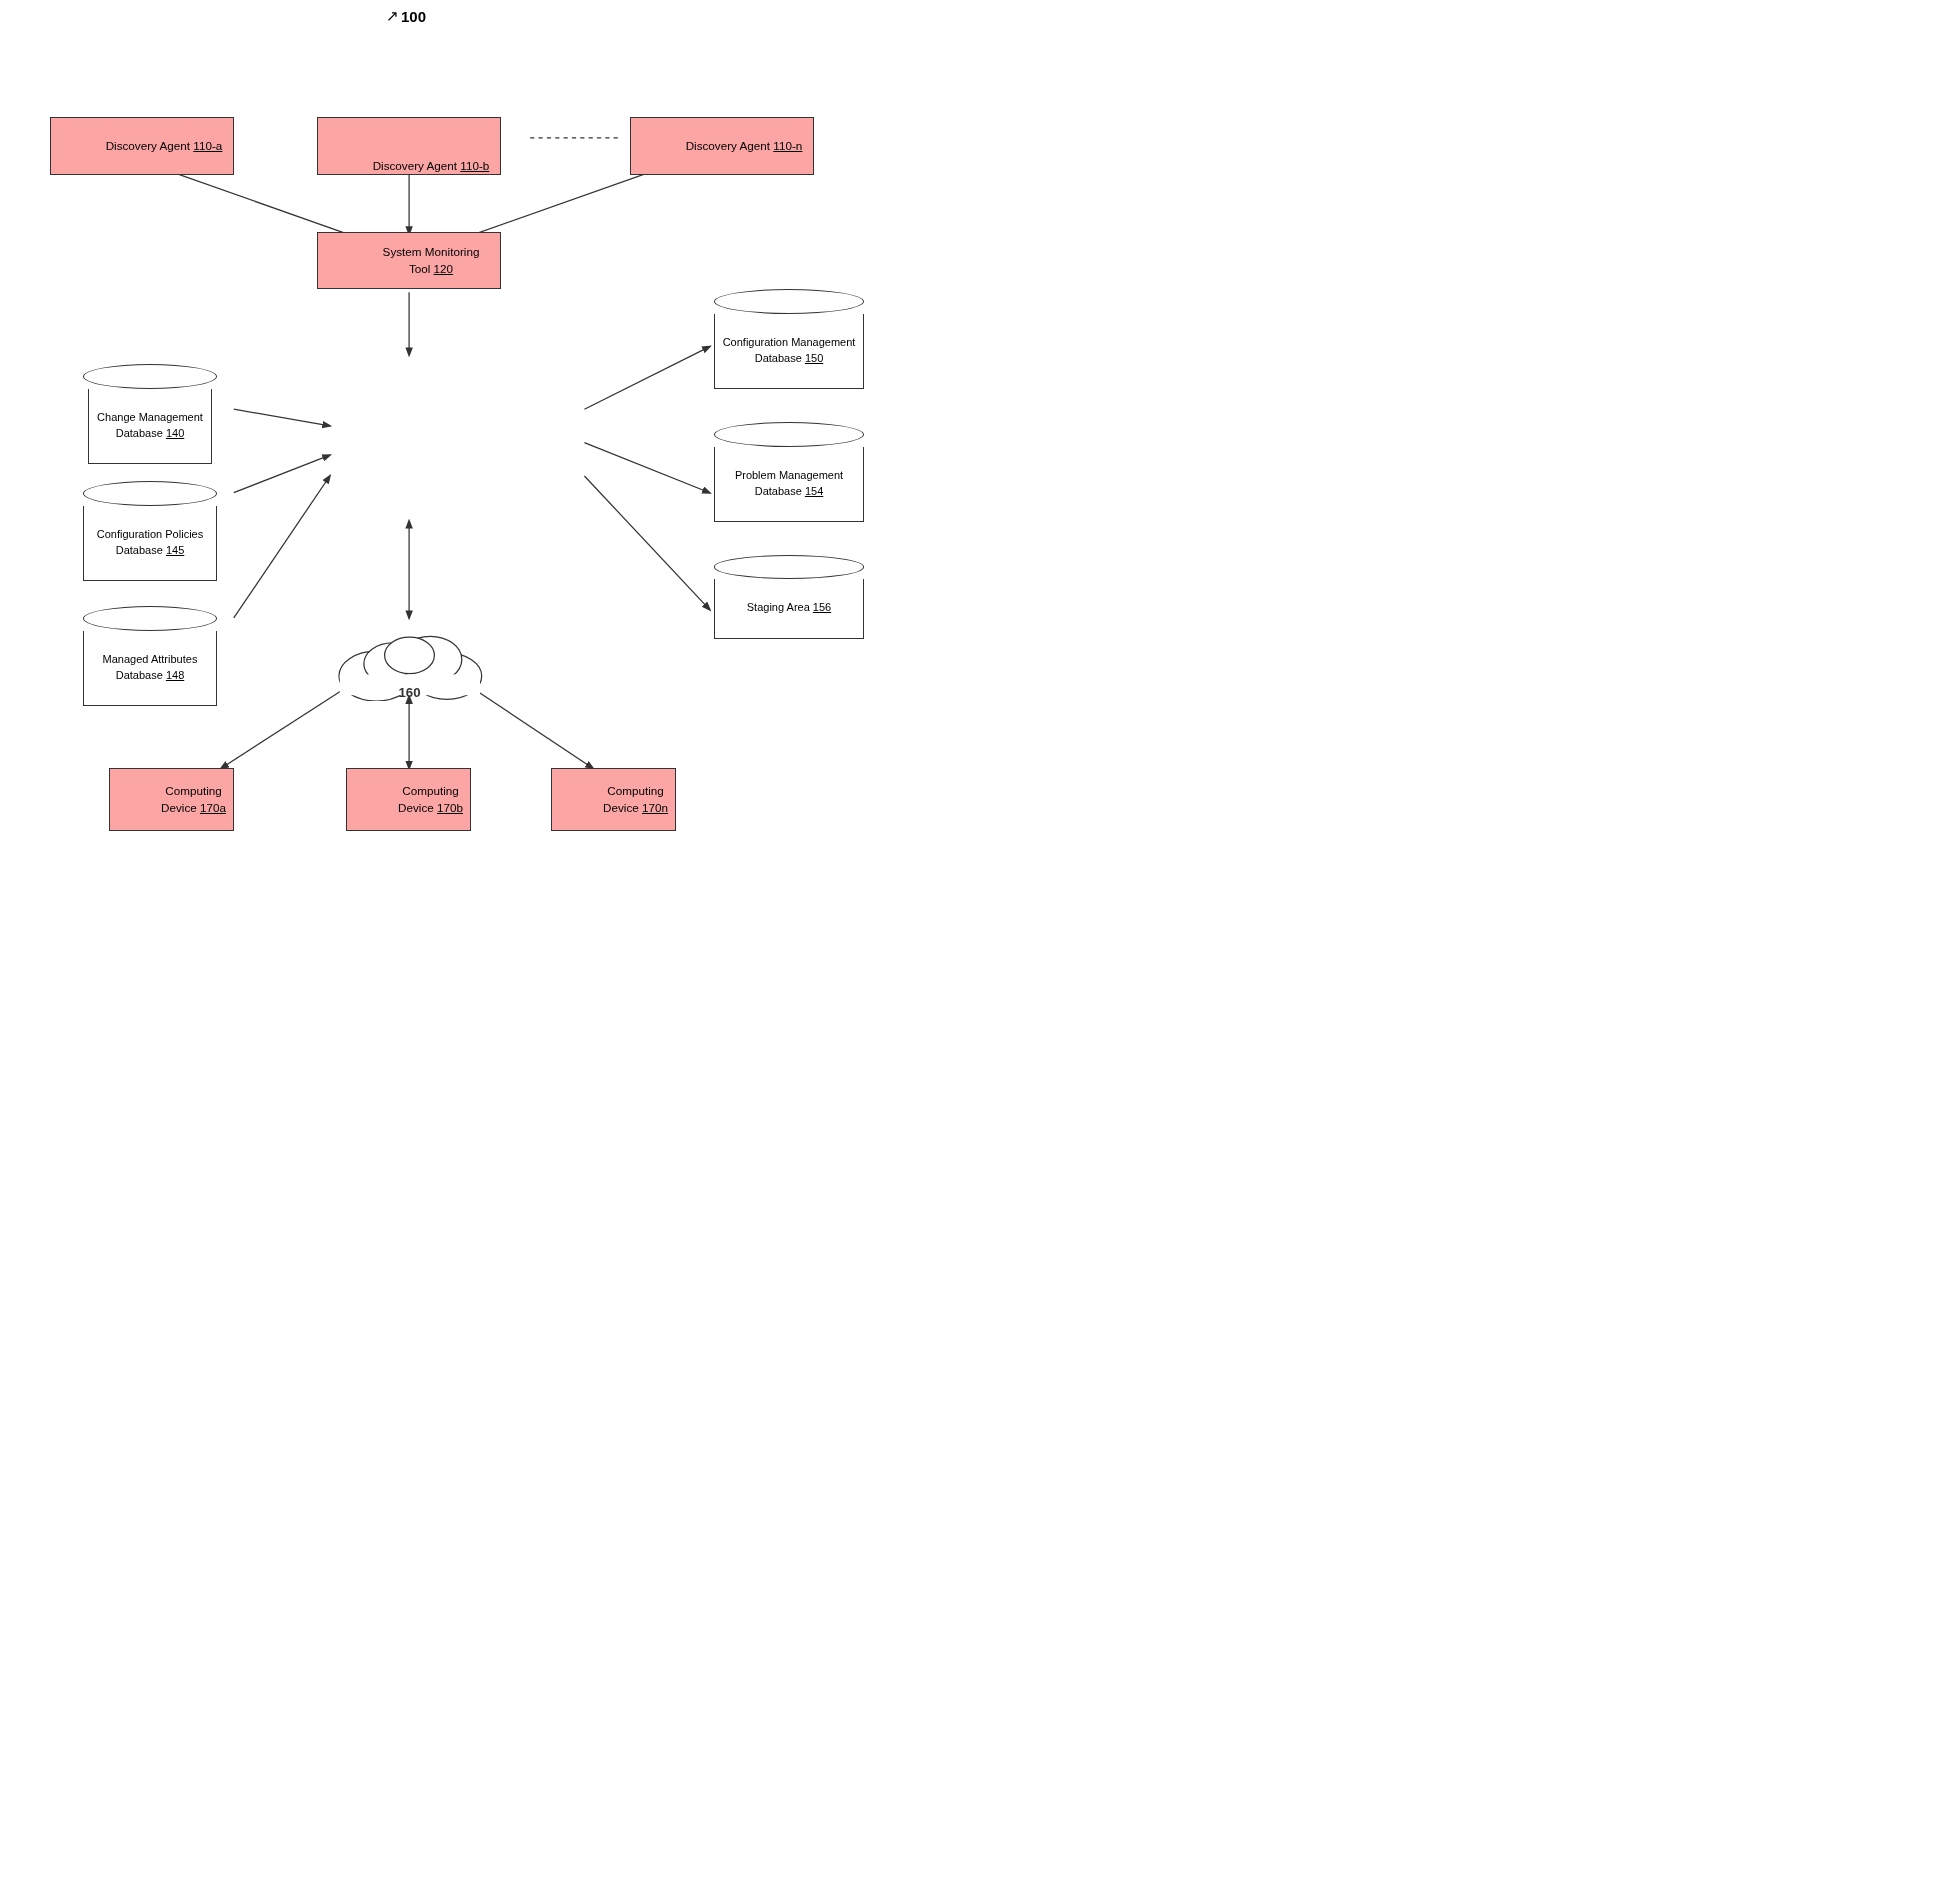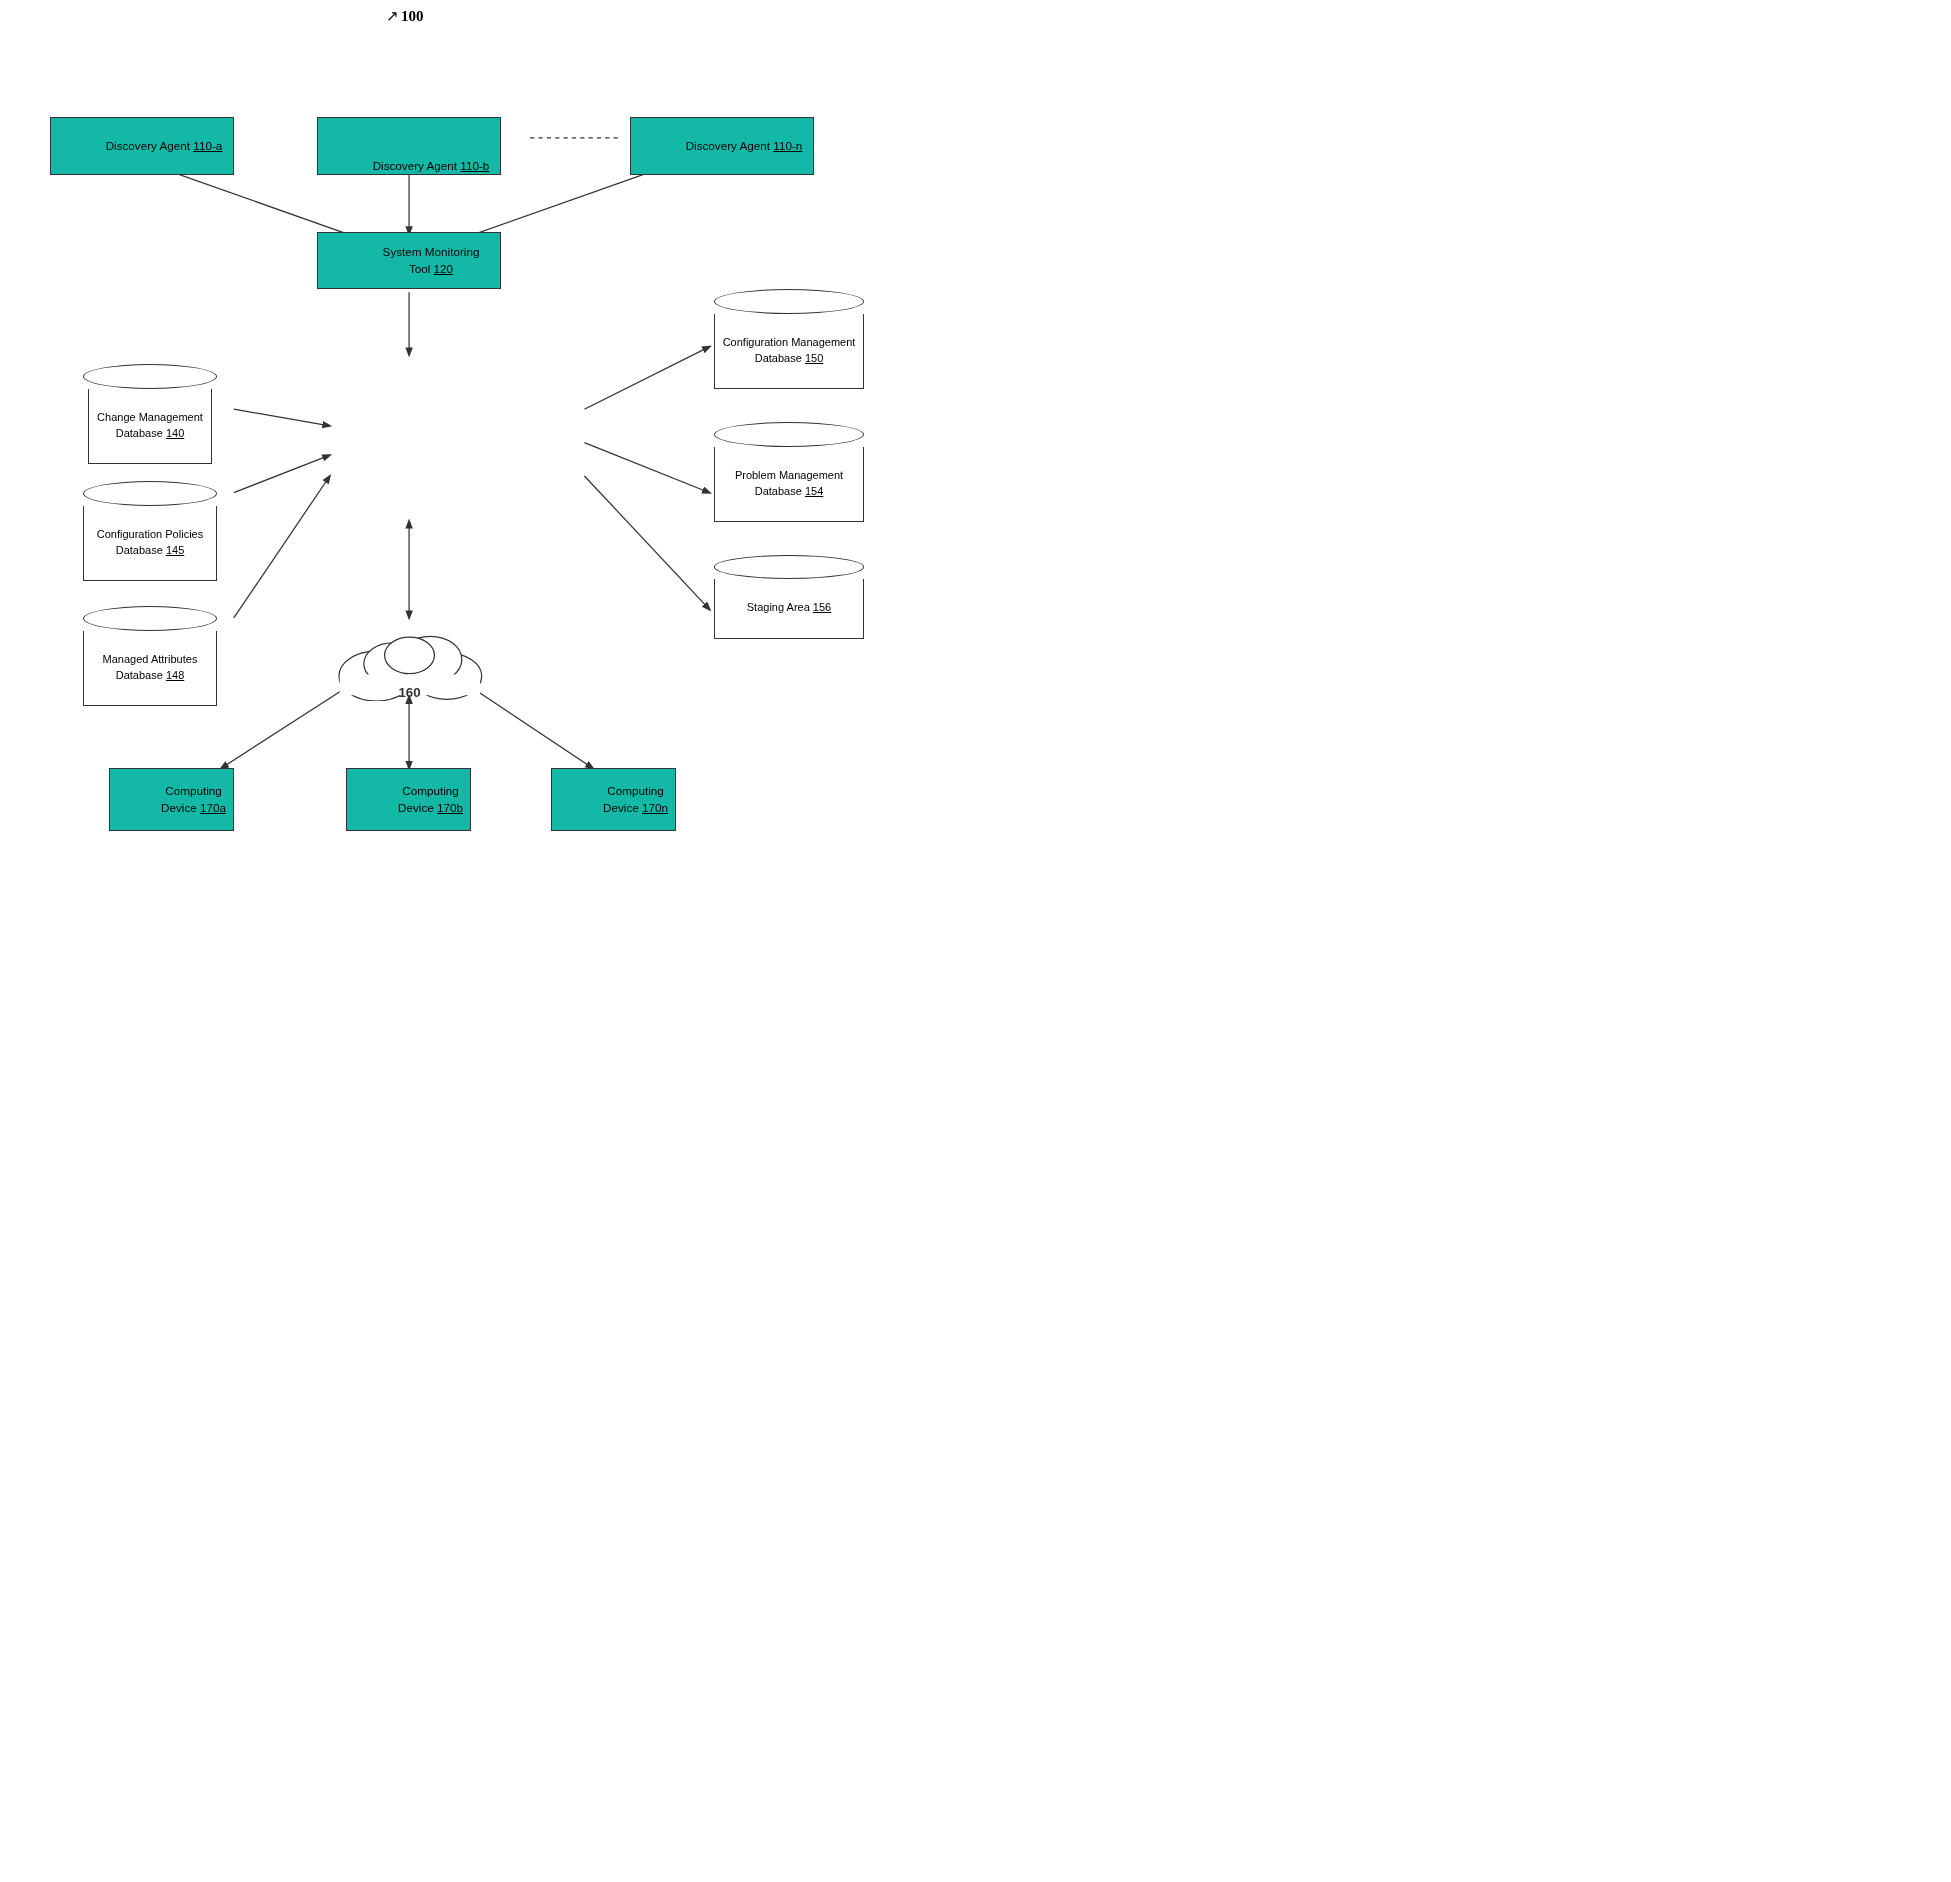--- a/index.html
+++ b/index.html
@@ -12,21 +12,21 @@
       overflow: hidden;
     }
     .diagram {
       position: relative;
       width: 976px;
       height: 942px;
     }
     .box {
       position: absolute;
       border: 1.7px solid #333;
-      background: #14b8a6;
+      background: #fca5a5;
       text-align: center;
       display: flex;
       align-items: center;
       justify-content: center;
       font-size: 11.7px;
       line-height: 1.4;
       padding-left: 44px;
     }
     .box u {
       text-decoration: underline;
@@ -66,21 +66,20 @@
       height: 100%;
       pointer-events: none;
     }
 
     .label-100 {
       position: absolute;
       font-size: 15px;
       font-weight: bold;
       top: 8.3px;
       left: 401px;
-      font-family: Liberation Serif, serif;
     }
     .bracket-100 {
       position: absolute;
       top: 6.7px;
       left: 386px;
       font-size: 15px;
       font-weight: normal;
     }
 
     

